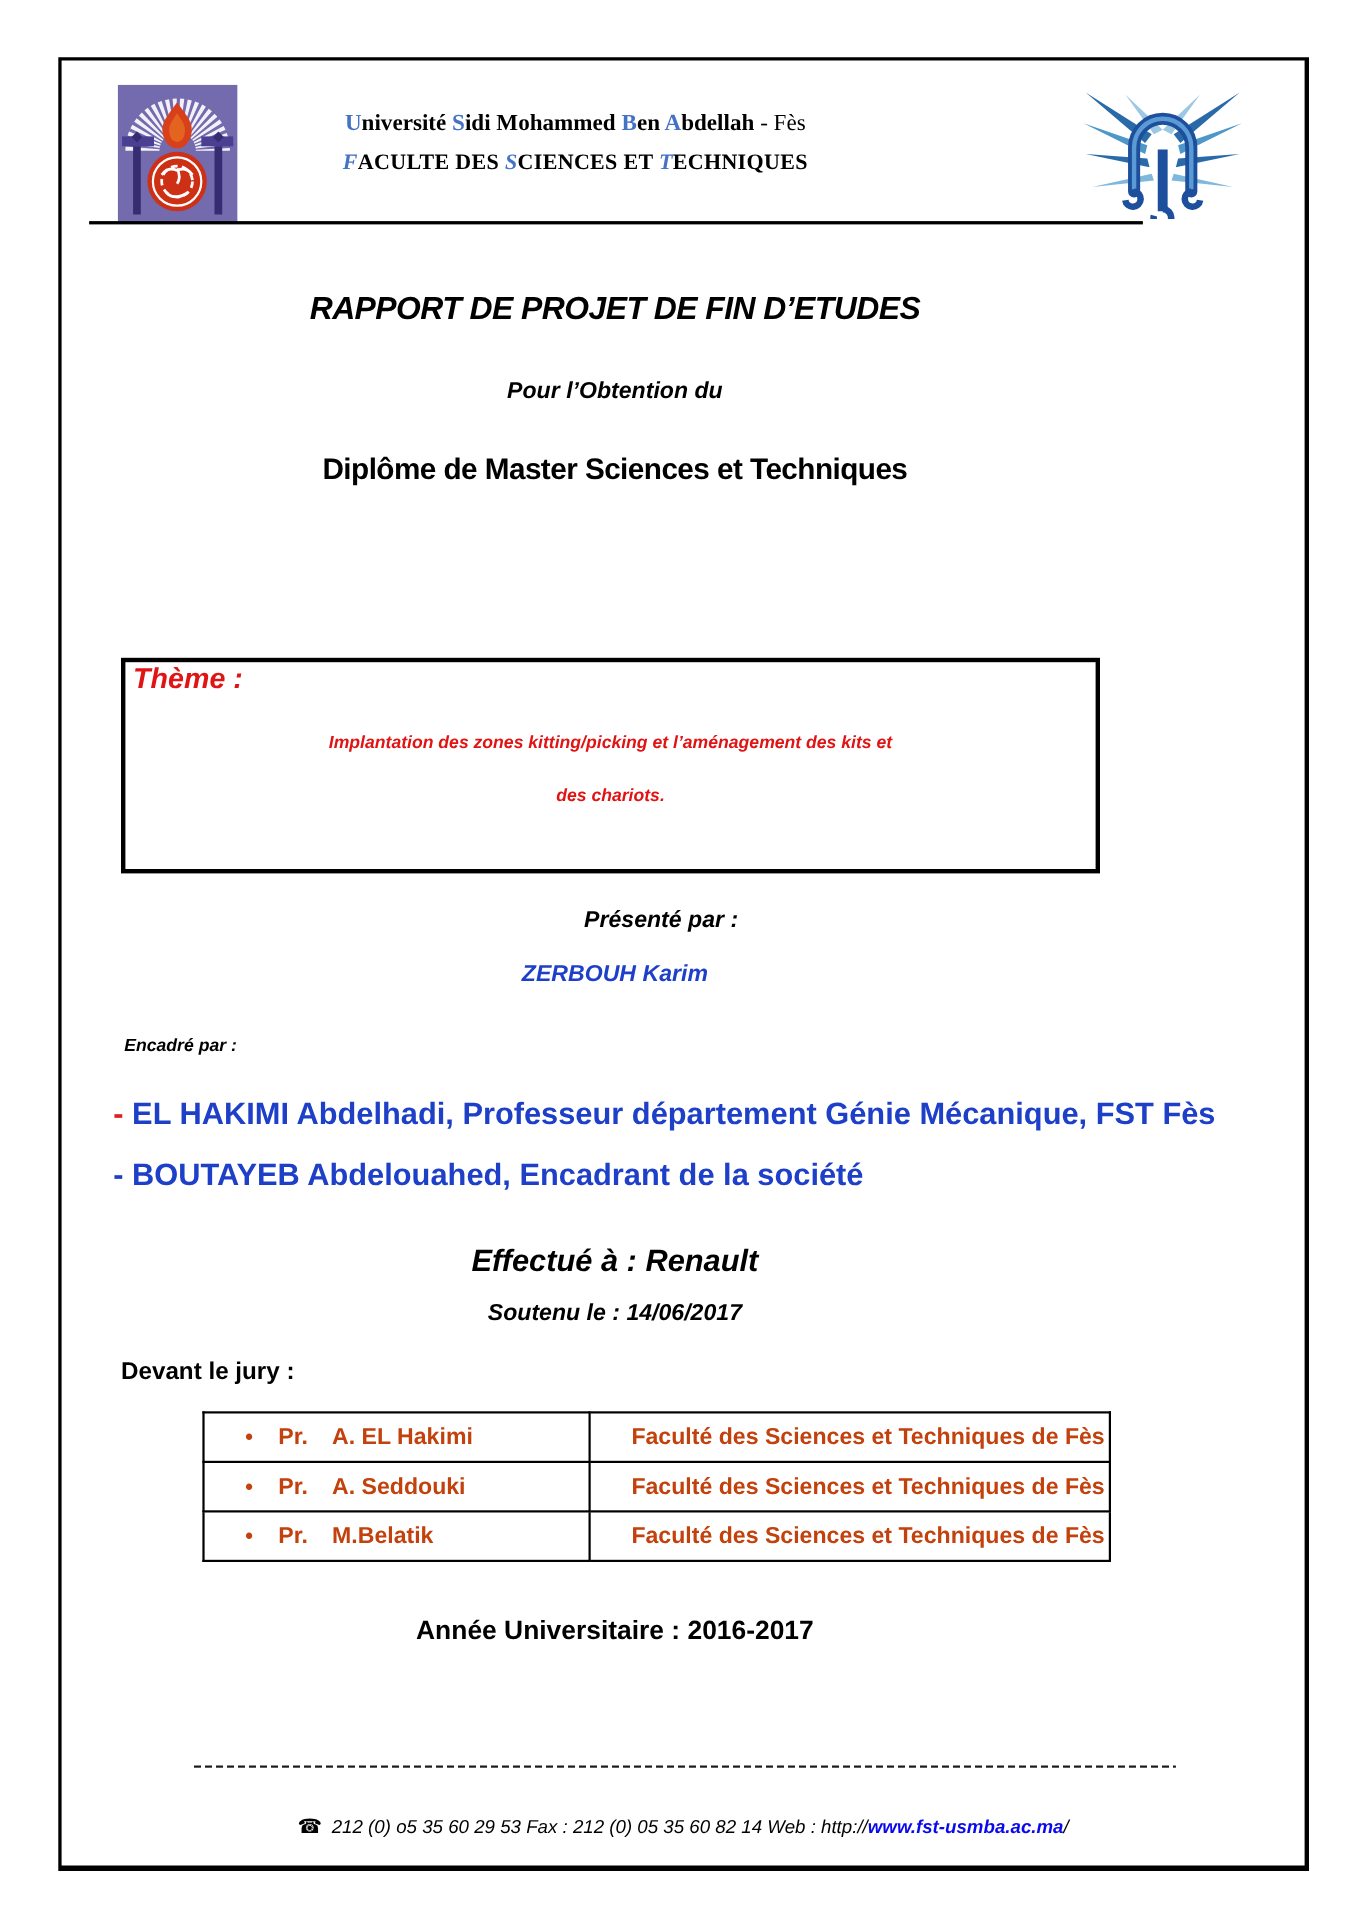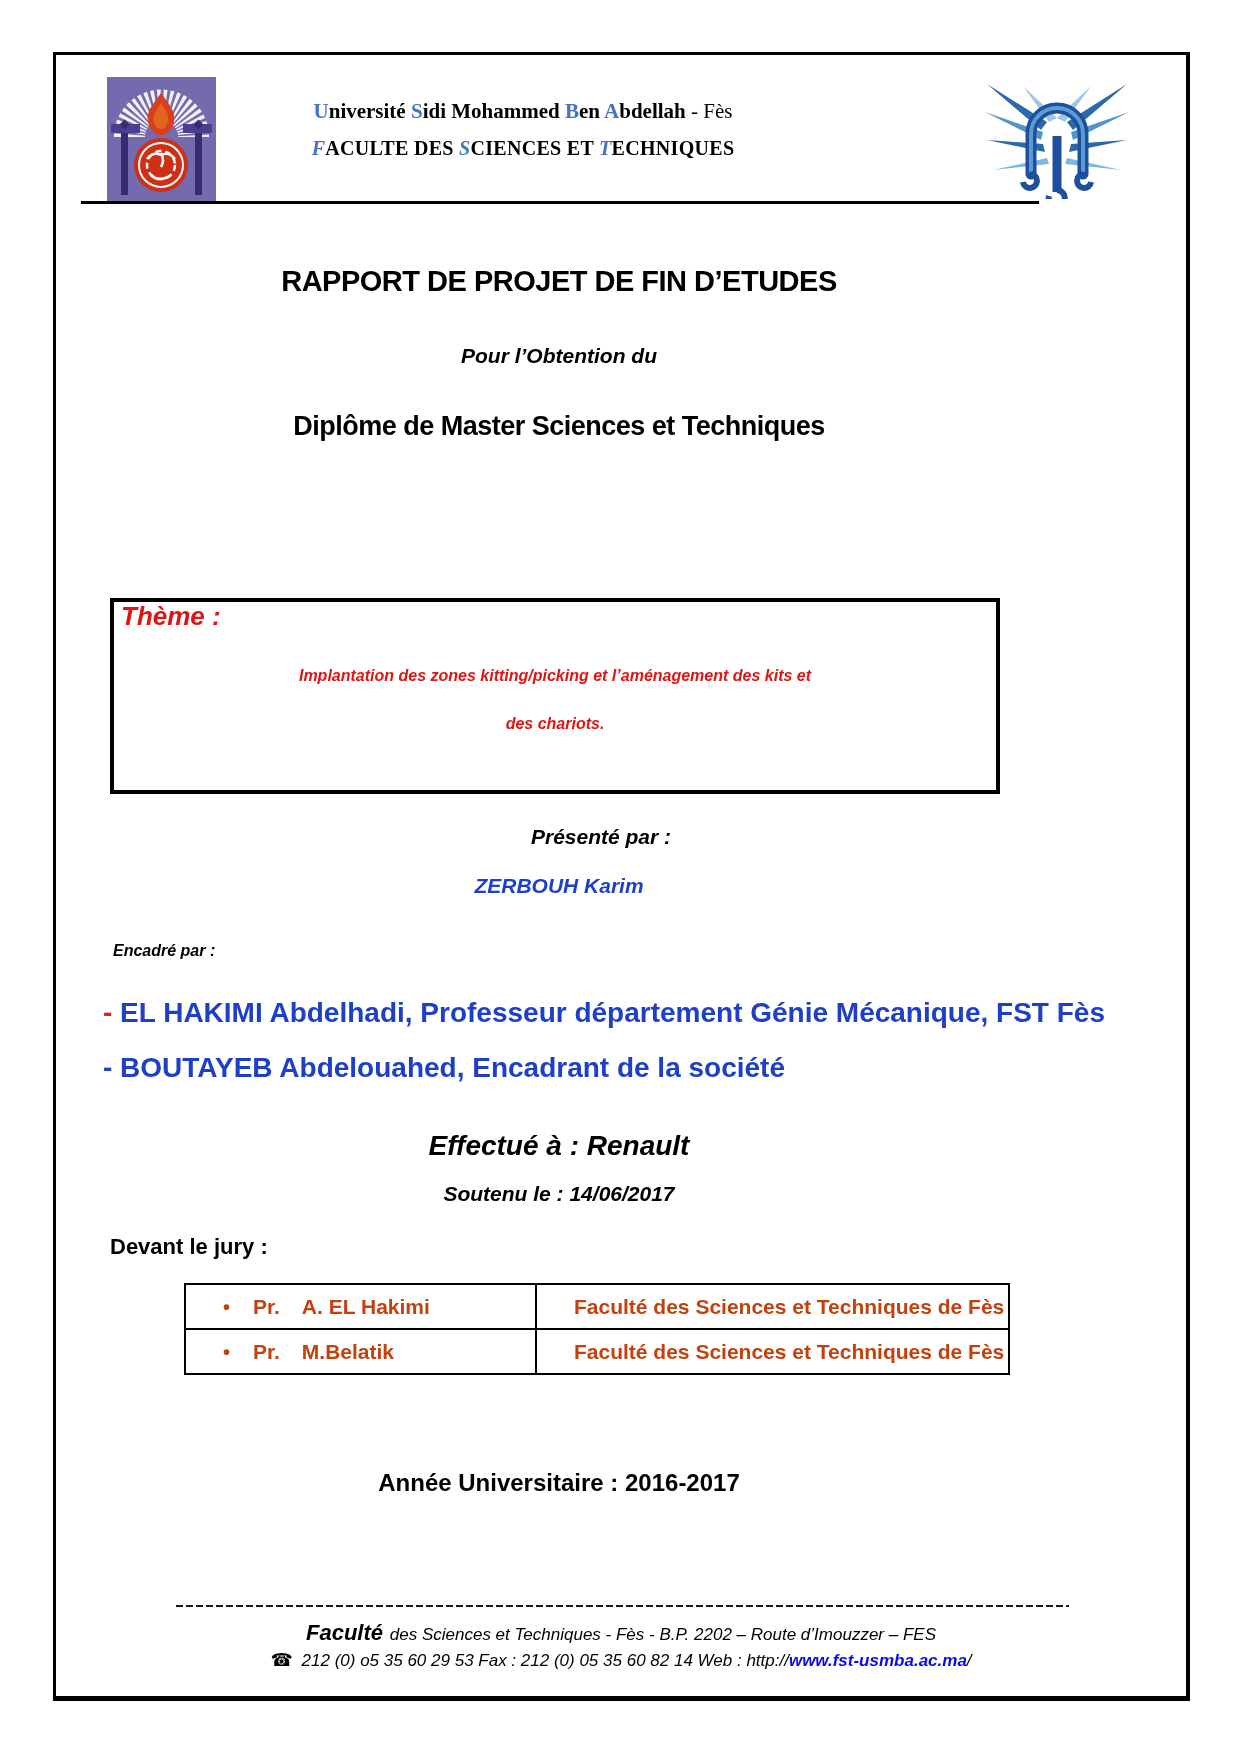--- a/index.html
+++ b/index.html
@@ -15,21 +15,21 @@
                  font-family:"Liberation Serif", serif; }
   .hline1 { font-size:21px; font-weight:bold; margin-bottom:13px; }
   .hline1 .cap { color:#4472c4; }
   .hline1 .tail { font-weight:normal; }
   .hline2 { font-size:20px; font-weight:bold; letter-spacing:.3px; }
   .hline2 .cap { color:#4472c4; font-style:italic; }
   .header-rule { position:absolute; left:25px; top:146px; width:958px; height:3px; background:#000; }
 
   .centered { position:absolute; left:0; width:1006px; text-align:center; }
 
-  .report-title { top:210px; font-size:29px; font-weight:bold; letter-spacing:-.5px; }
+  .report-title { top:210px; font-size:29px; font-weight:bold; letter-spacing:-.5px;font-style:italic; }
   .obtention    { top:289px; font-size:21px; font-weight:bold; font-style:italic; }
   .degree1      { top:356px; font-size:27px; font-weight:bold; letter-spacing:-.5px; }
   .degree2      { top:408px; font-size:27px; font-weight:bold; letter-spacing:-.5px; }
 
   .theme-label { position:absolute; left:65px; top:501px; font-size:26px; font-weight:bold;
                  font-style:italic; color:#e01414;margin-top:45px; }
   .theme-box { position:absolute; left:54px; top:543px; width:882px; height:138px;
                border:4px solid #000; padding-top:50px; text-align:center; }
   .theme-box div { font-size:16px; font-weight:bold; font-style:italic; color:#e01414;
                    line-height:48px;text-align:center; }
@@ -142,31 +142,31 @@
   <div class="centered defense">Soutenu le : 14/06/2017</div>
 
   <div class="jury-label">Devant le jury :</div>
   <table class="jury">
     <tbody>
         <tr>
       <td class="name-cell"><span class="bullet">•</span><span class="jtitle">Pr.</span><span>A. EL Hakimi</span></td>
       <td class="aff-cell">Faculté des Sciences et Techniques de Fès</td>
     </tr>
     <tr>
+      <td class="name-cell"><span class="bullet">•</span><span class="jtitle">Pr.</span><span>A. Seddouki</span></td>
+      <td class="aff-cell">Faculté des Sciences et Techniques de Fès</td>
+    </tr>
+    <tr>
       <td class="name-cell"><span class="bullet">•</span><span class="jtitle">Pr.</span><span>M.Belatik</span></td>
       <td class="aff-cell">Faculté des Sciences et Techniques de Fès</td>
     </tr>
   </tbody>
     </table>
 
   <div class="centered year">Année Universitaire : 2016-2017</div>
 
   <div class="dashed-rule"></div>
-  <div class="footer1">
-    <span class="lead">Faculté</span>
-    <span>des Sciences et Techniques -  Fès  - B.P. 2202 – Route d’Imouzzer – FES</span>
-  </div>
   <div class="footer2">
     <span class="phone">☎</span>
     <span>212 (0) o5 35 60 29 53  Fax : 212 (0) 05 35 60 82 14 Web : http://</span><span class="link">www.fst-usmba.ac.ma</span><span>/</span>
   </div>
 
 </div>
 
 </body></html>

